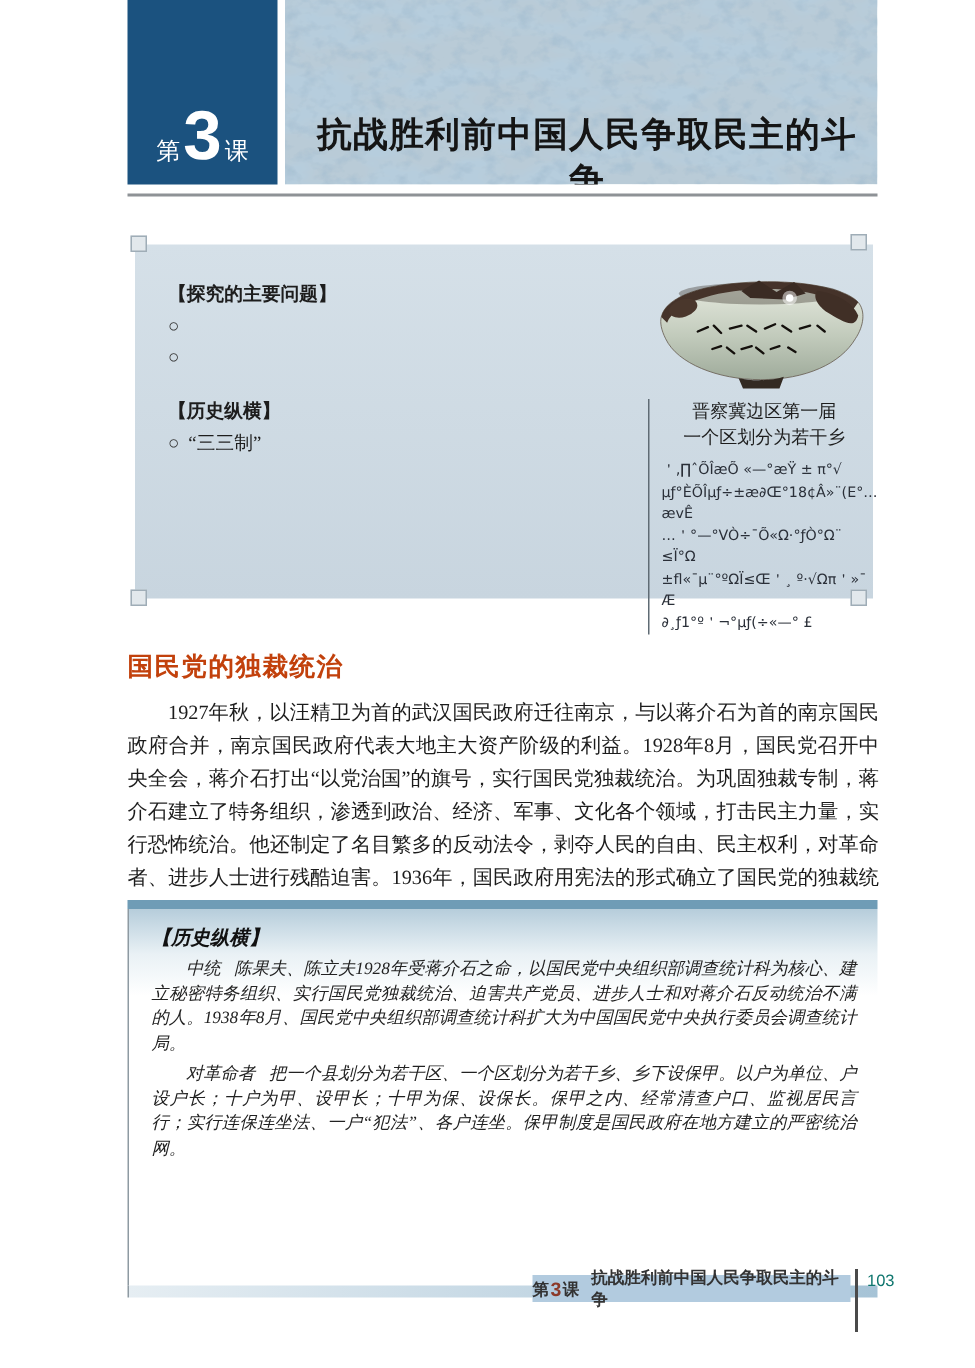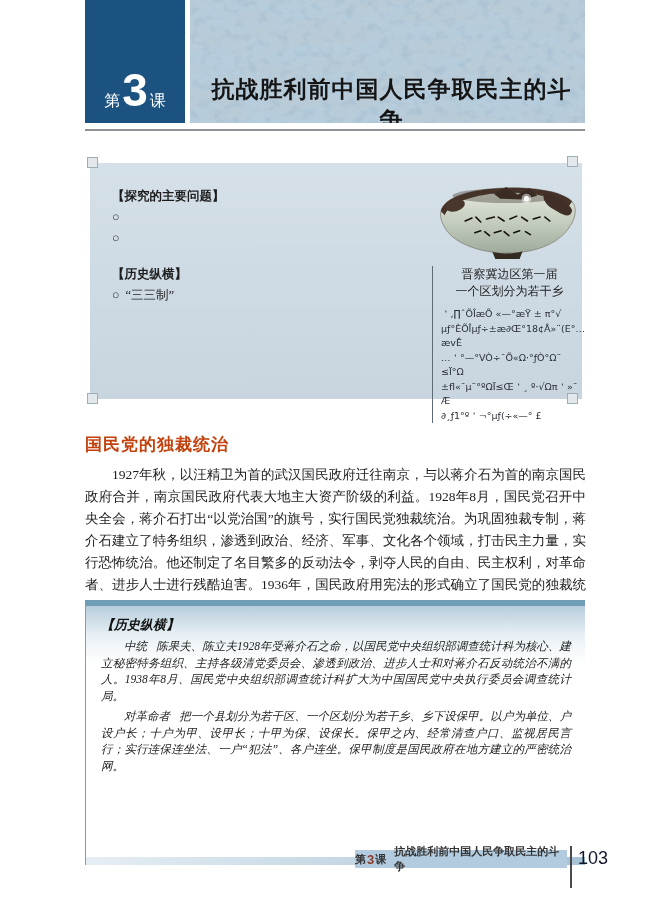--- a/index.html
+++ b/index.html
@@ -52,21 +52,21 @@
   .hb-term{margin-right:0.8em;}
   .hb-bottom{height:8px;border-left:1px solid #8e9aa2;background:linear-gradient(90deg,#e6eef3,#a6c3d6);}
 
   
   .footer-bar{position:absolute;left:355px;top:850px;width:212px;height:18px;background:#b2cbdf;
               display:flex;align-items:center;justify-content:center;
               font-family:"Liberation Sans","DejaVu Sans",sans-serif;font-size:11px;font-weight:bold;color:#333;}
   .footer-num{color:#8c3a2a;font-size:13px;margin:0 1px;}
   .footer-title{margin-left:8px;}
   .footer-rule{position:absolute;left:570px;top:846px;width:2px;height:42px;background:#4a4a4a;}
-  .page-number{position:absolute;left:578px;top:848px;font-size:18px;color:#0f172a;
+  .page-number{position:absolute;left:578px;top:848px;font-size:11px;color:#0f766e;
                font-family:"Liberation Sans","DejaVu Sans",sans-serif;}
 </style>
 </head>
 <body>
 
 <div id="page">
 
   <div class="lesson-box">
     <div class="lesson-line">
       <span class="lesson-small">第</span>
@@ -157,21 +157,21 @@
   </div>
 
   <div class="section-heading">国民党的独裁统治</div>
   <p class="body-para">1927年秋，以汪精卫为首的武汉国民政府迁往南京，与以蒋介石为首的南京国民政府合并，南京国民政府代表大地主大资产阶级的利益。1928年8月，国民党召开中央全会，蒋介石打出“以党治国”的旗号，实行国民党独裁统治。为巩固独裁专制，蒋介石建立了特务组织，渗透到政治、经济、军事、文化各个领域，打击民主力量，实行恐怖统治。他还制定了名目繁多的反动法令，剥夺人民的自由、民主权利，对革命者、进步人士进行残酷迫害。1936年，国民政府用宪法的形式确立了国民党的独裁统治。</p>
 
   <div class="history-box">
     <div class="hb-top"></div>
     <div class="hb-main">
       <div class="hb-title">【历史纵横】</div>
       <p class="hb-para">
-        <span class="hb-term">中统</span><span>陈果夫、陈立夫1928年受蒋介石之命，以国民党中央组织部调查统计科为核心、建立秘密特务组织、主持各级清党委员会、渗透到政治、进步人士和对蒋介石反动统治不满的人。1938年8月、国民党中央组织部调查统计科扩大为中国国民党中央执行委员会调查统计局。</span>
+        <span class="hb-term">中统</span><span>陈果夫、陈立夫1928年受蒋介石之命，以国民党中央组织部调查统计科为核心、建立秘密特务组织、实行国民党独裁统治、迫害共产党员、进步人士和对蒋介石反动统治不满的人。1938年8月、国民党中央组织部调查统计科扩大为中国国民党中央执行委员会调查统计局。</span>
       </p>
       <p class="hb-para">
         <span class="hb-term">对革命者</span><span>把一个县划分为若干区、一个区划分为若干乡、乡下设保甲。以户为单位、户设户长；十户为甲、设甲长；十甲为保、设保长。保甲之内、经常清查户口、监视居民言行；实行连保连坐法、一户“犯法”、各户连坐。保甲制度是国民政府在地方建立的严密统治网。</span>
       </p>
     </div>
     <div class="hb-bottom"></div>
   </div>
 
   <div class="footer-bar">
     <span>第</span>

